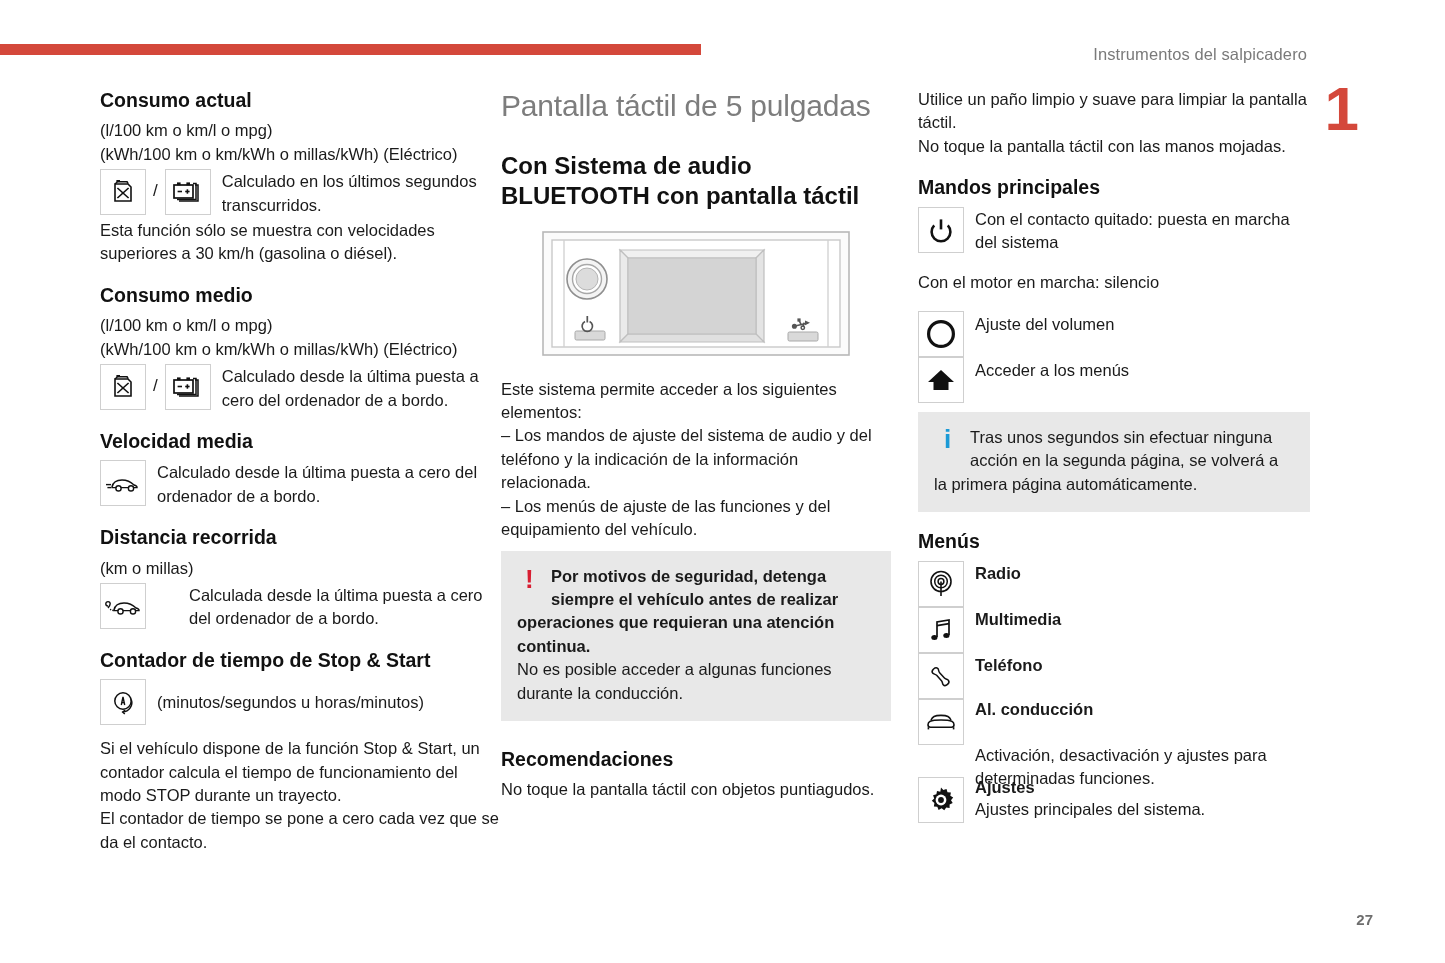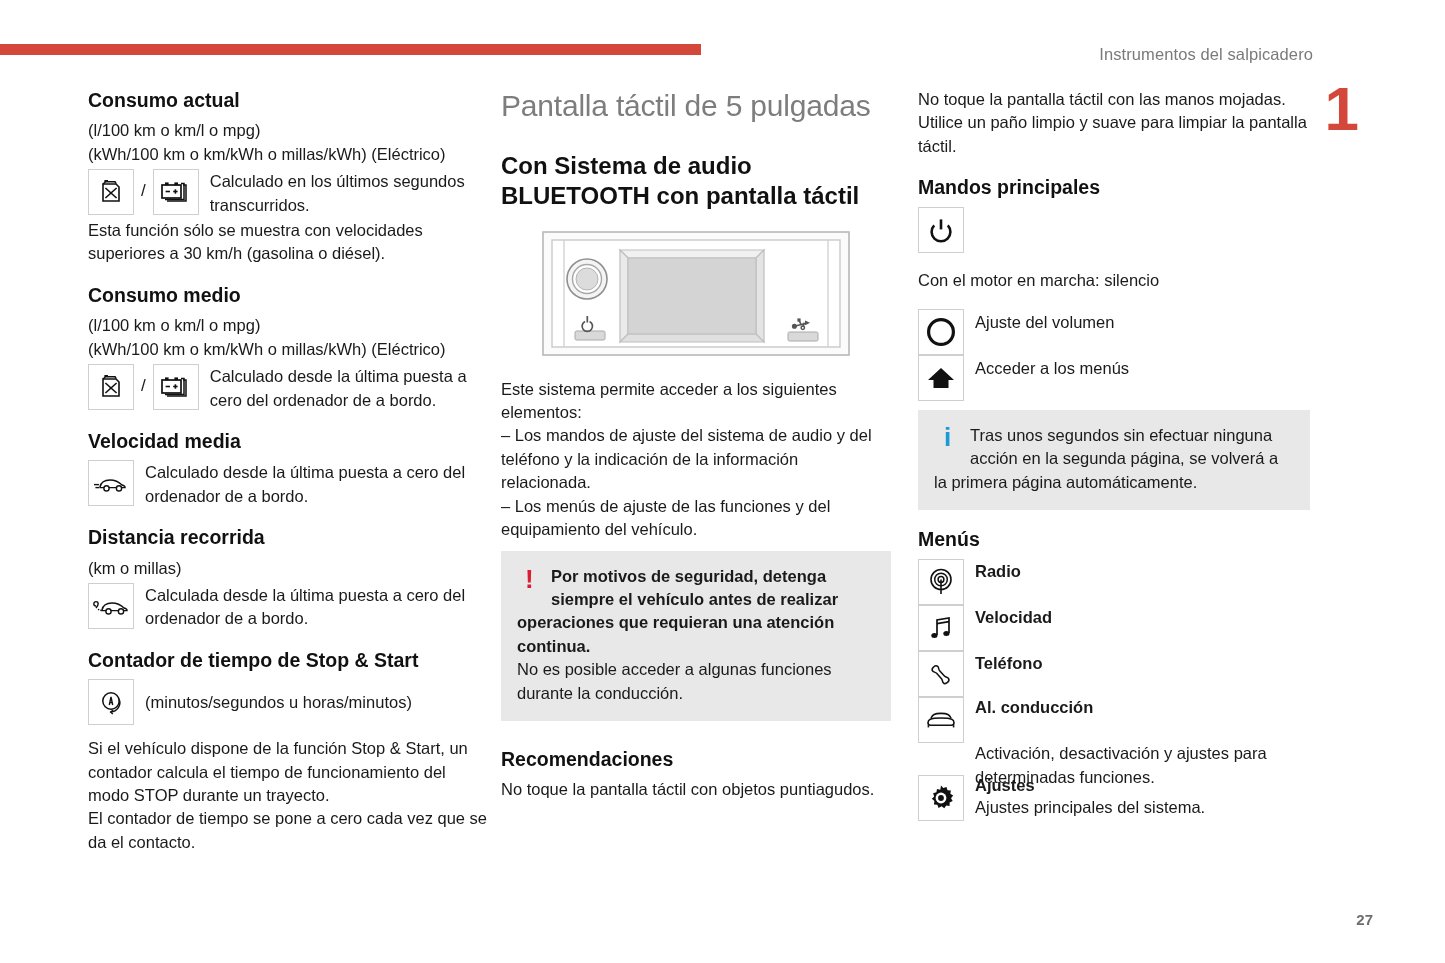--- a/index.html
+++ b/index.html
@@ -24,21 +24,21 @@
   .top-rule {
     position: absolute;
     left: 0;
     top: 44px;
     width: 701px;
     height: 11px;
     background: #d4483b;
   }
   .header-title {
     position: absolute;
-    right: 132px;
+    right: 138px;
     top: 45px;
     font-size: 16.5px;
     color: #7a7a7a;
     letter-spacing: 0.1px;
     white-space: nowrap;
   }
   .chapter-marker {
     position: absolute;
     right: 86px;
     top: 78px;
@@ -55,21 +55,21 @@
     font-size: 15px;
     font-weight: bold;
     color: #6e6e6e;
   }
 
   
   .col {
     position: absolute;
     top: 88px;
   }
-  .col-1 { left: 88px;  width: 400px; }
+  .col-1 { left: 100px;  width: 400px; }
   .col-2 { left: 501px; width: 390px; }
   .col-3 { left: 918px; width: 392px; }
 
   h2.sec-head {
     font-size: 19.5px;
     font-weight: bold;
     margin: 0 0 7px 0;
     line-height: 1.25;
     color: #111;
   }
@@ -269,21 +269,21 @@
           <line x1="3.4" y1="16.6" x2="7" y2="16.6" stroke="#111" stroke-width="1.4"></line>
         </svg>
       </div>
       <div class="icon-text">Calculado desde la última puesta a cero del ordenador de a bordo.</div>
     </div>
 
     <div class="gap-md"></div>
 
     <h2 class="sec-head">Distancia recorrida</h2>
     <p class="body">(km o millas)</p>
-    <div class="icon-row" style="margin-top:3px;">
+    <div class="icon-row" style="margin-top:3px;gap:32px;">
       <div class="icon-box">
         <svg width="38" height="26" viewBox="0 0 38 26">
           <path d="M10 17 c1 -5 5 -7 10 -7 c5 0 9 2 12 5 c2 0.6 3 1 3 2 l0 0.6 l-25 0 z" fill="none" stroke="#111" stroke-width="1.4"></path>
           <circle cx="16.5" cy="18.4" r="2.6" fill="#fff" stroke="#111" stroke-width="1.4"></circle>
           <circle cx="29" cy="18.4" r="2.6" fill="#fff" stroke="#111" stroke-width="1.4"></circle>
           <path d="M4 13 a2.2 2.2 0 1 1 2.2 -2.2 c0 1.6 -2.2 4.2 -2.2 4.2" fill="none" stroke="#111" stroke-width="1.4"></path>
           <circle cx="6.6" cy="16.6" r="0.8" fill="#111"></circle>
           <circle cx="9" cy="17.4" r="0.8" fill="#111"></circle>
         </svg>
       </div>
@@ -360,34 +360,35 @@
       <div style="clear:both;">No es posible acceder a algunas funciones durante la conducción.</div>
     </div>
 
     <div class="gap-lg"></div>
 
     <h2 class="sec-head">Recomendaciones</h2>
     <p class="body">No toque la pantalla táctil con objetos puntiagudos.</p>
   </div>
 
   <div class="col col-3">
+    <p class="body">Utilice un paño limpio y suave para limpiar la pantalla táctil.</p>
     <p class="body">No toque la pantalla táctil con las manos mojadas.</p>
-    <p class="body">Utilice un paño limpio y suave para limpiar la pantalla táctil.</p>
 
     <div class="gap-md"></div>
 
     <h2 class="sec-head">Mandos principales</h2>
 
     <div class="icon-row">
       <div class="icon-box">
         <svg width="28" height="28" viewBox="0 0 28 28">
           <path d="M7.2 9.4 a9.4 9.4 0 1 0 13.6 0" fill="none" stroke="#111" stroke-width="2.6"></path>
           <line x1="14" y1="3.4" x2="14" y2="13.4" stroke="#111" stroke-width="2.6"></line>
         </svg>
       </div>
+      <div class="icon-text">Con el contacto quitado: puesta en marcha del sistema</div>
     </div>
     <p class="run-on">Con el motor en marcha: silencio</p>
 
     <div class="icon-row" style="margin-top:2px;">
       <div class="icon-box">
         <svg width="32" height="32" viewBox="0 0 32 32">
           <circle cx="16" cy="16" r="12.4" fill="none" stroke="#111" stroke-width="3.2"></circle>
         </svg>
       </div>
       <div class="icon-text" style="padding-top:2px;">Ajuste del volumen</div>
@@ -428,21 +429,21 @@
 
     <div class="icon-row">
       <div class="icon-box">
         <svg width="28" height="28" viewBox="0 0 28 28">
           <path d="M10 21 V6 L22 4 V19" fill="none" stroke="#111" stroke-width="1.7"></path>
           <line x1="10" y1="9.6" x2="22" y2="7.6" stroke="#111" stroke-width="1.7"></line>
           <ellipse cx="7.4" cy="21.4" rx="3.1" ry="2.5" fill="#111"></ellipse>
           <ellipse cx="19.4" cy="19.4" rx="3.1" ry="2.5" fill="#111"></ellipse>
         </svg>
       </div>
-      <div class="icon-text menu-title" style="padding-top:2px;">Velocidad</div>
+      <div class="icon-text menu-title" style="padding-top:2px;">Multimedia</div>
     </div>
 
     <div class="icon-row">
       <div class="icon-box">
         <svg width="28" height="28" viewBox="0 0 28 28">
           <g transform="rotate(-42 14 14)">
             <path d="M13.2 3.8 c2.1 0 3.4 1.2 3.4 2.6 c0 1.5 -1.4 2.3 -1.4 4.2 l0 7.2 c0 1.9 1.4 2.7 1.4 4.2 c0 1.4 -1.3 2.6 -3.4 2.6 c-2.1 0 -3.4 -1.2 -3.4 -2.6 c0 -1.5 1.4 -2.3 1.4 -4.2 l0 -7.2 c0 -1.9 -1.4 -2.7 -1.4 -4.2 c0 -1.4 1.3 -2.6 3.4 -2.6 z" fill="none" stroke="#111" stroke-width="1.5"></path>
           </g>
         </svg>
       </div>

